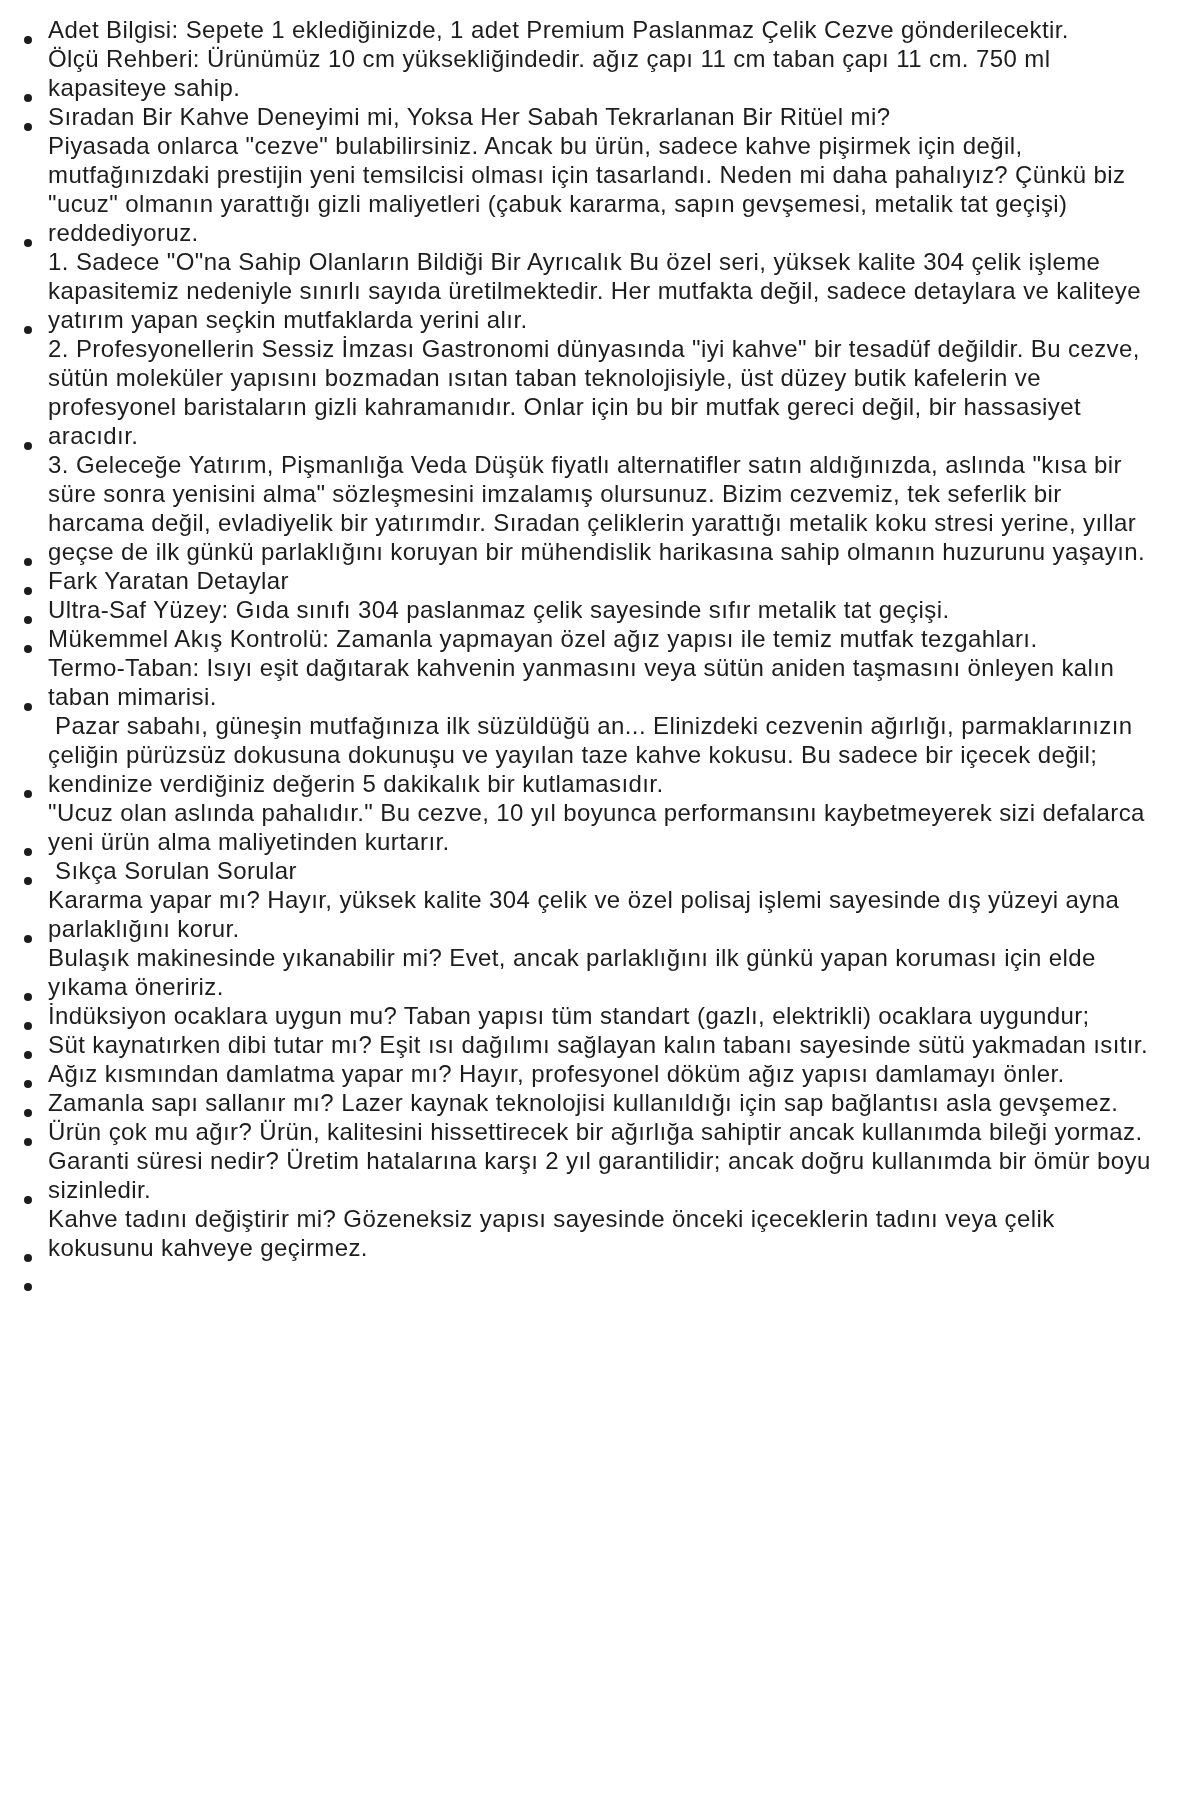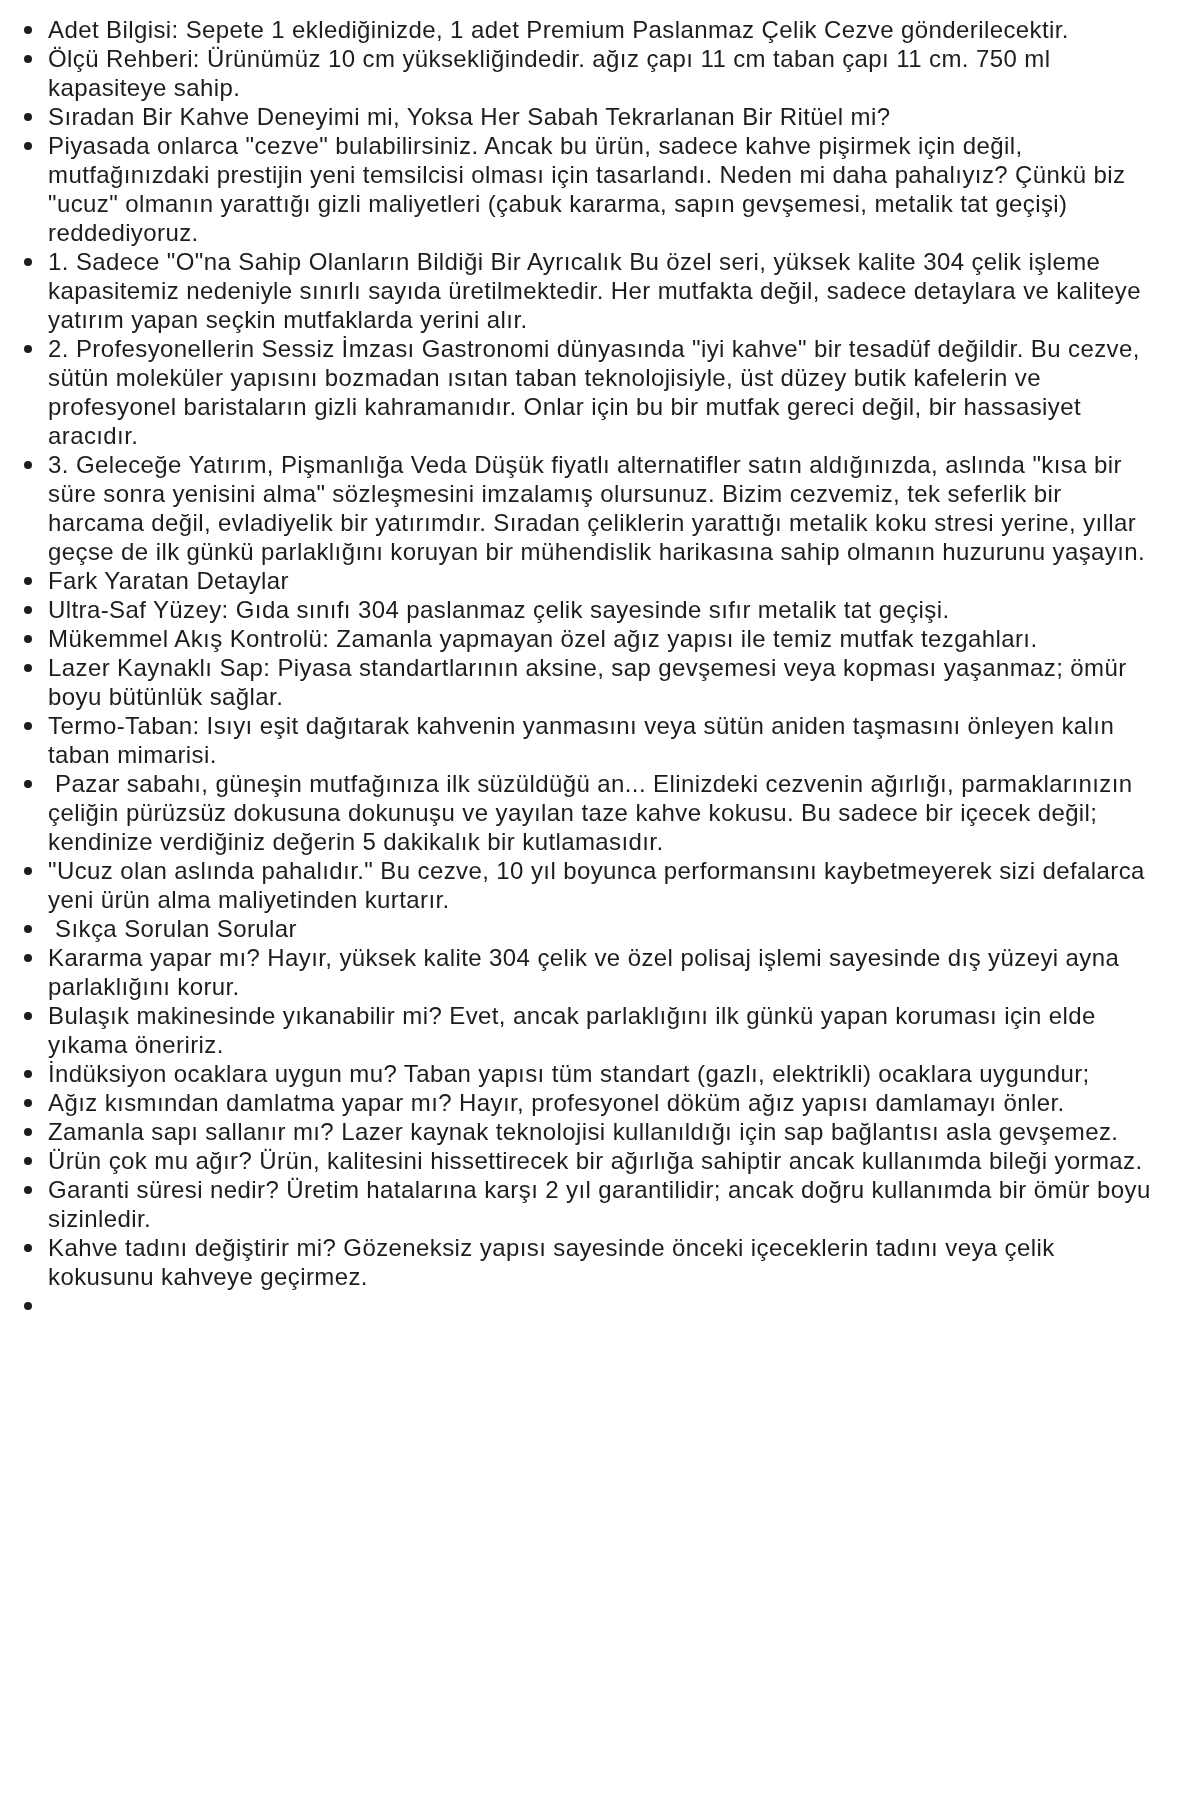--- a/index.html
+++ b/index.html
@@ -17,21 +17,21 @@
     width: 1200px;
     box-sizing: border-box;
   }
   ul.bullet-list {
     list-style: none;
     margin: 0;
     padding: 15px 40px 0 24px;
   }
   li.item {
     display: flex;
-    align-items: flex-start;
+    align-items: flex-end;
     font-size: 24px;
     line-height: 29px;
     letter-spacing: 0.4px;
   }
   .dot {
     flex: 0 0 auto;
     width: 8px;
     height: 8px;
     border-radius: 50%;
     background: #1d1d1d;
@@ -84,24 +84,20 @@
     <li class="item">
         <span class="dot"></span>
         <span class="txt">Ultra-Saf Yüzey: Gıda sınıfı 304 paslanmaz çelik sayesinde sıfır metalik tat geçişi.</span>
       </li>
     <li class="item">
         <span class="dot"></span>
         <span class="txt">Mükemmel Akış Kontrolü: Zamanla yapmayan özel ağız yapısı ile temiz mutfak tezgahları.</span>
       </li>
     <li class="item">
         <span class="dot"></span>
-        <span class="txt">Lazer Kaynaklı Sap: Piyasa standartlarının aksine, sap gevşemesi veya kopması yaşanmaz; ömür boyu bütünlük sağlar.</span>
-      </li>
-    <li class="item">
-        <span class="dot"></span>
         <span class="txt">Termo-Taban: Isıyı eşit dağıtarak kahvenin yanmasını veya sütün aniden taşmasını önleyen kalın taban mimarisi.</span>
       </li>
     <li class="item">
         <span class="dot"></span>
         <span class="txt"> Pazar sabahı, güneşin mutfağınıza ilk süzüldüğü an... Elinizdeki cezvenin ağırlığı, parmaklarınızın çeliğin pürüzsüz dokusuna dokunuşu ve yayılan taze kahve kokusu. Bu sadece bir içecek değil; kendinize verdiğiniz değerin 5 dakikalık bir kutlamasıdır.</span>
       </li>
     <li class="item">
         <span class="dot"></span>
         <span class="txt">"Ucuz olan aslında pahalıdır." Bu cezve, 10 yıl boyunca performansını kaybetmeyerek sizi defalarca yeni ürün alma maliyetinden kurtarır.</span>
       </li>
@@ -113,20 +109,24 @@
         <span class="dot"></span>
         <span class="txt">Kararma yapar mı? Hayır, yüksek kalite 304 çelik ve özel polisaj işlemi sayesinde dış yüzeyi ayna parlaklığını korur.</span>
       </li>
     <li class="item">
         <span class="dot"></span>
         <span class="txt">Bulaşık makinesinde yıkanabilir mi? Evet, ancak parlaklığını ilk günkü yapan koruması için elde yıkama öneririz.</span>
       </li>
     <li class="item">
         <span class="dot"></span>
         <span class="txt">İndüksiyon ocaklara uygun mu? Taban yapısı tüm standart (gazlı, elektrikli) ocaklara uygundur;</span>
+      </li>
+    <li class="item">
+        <span class="dot"></span>
+        <span class="txt">Süt kaynatırken dibi tutar mı? Eşit ısı dağılımı sağlayan kalın tabanı sayesinde sütü yakmadan ısıtır.</span>
       </li>
     <li class="item">
         <span class="dot"></span>
         <span class="txt">Ağız kısmından damlatma yapar mı? Hayır, profesyonel döküm ağız yapısı damlamayı önler.</span>
       </li>
     <li class="item">
         <span class="dot"></span>
         <span class="txt">Zamanla sapı sallanır mı? Lazer kaynak teknolojisi kullanıldığı için sap bağlantısı asla gevşemez.</span>
       </li>
     <li class="item">

